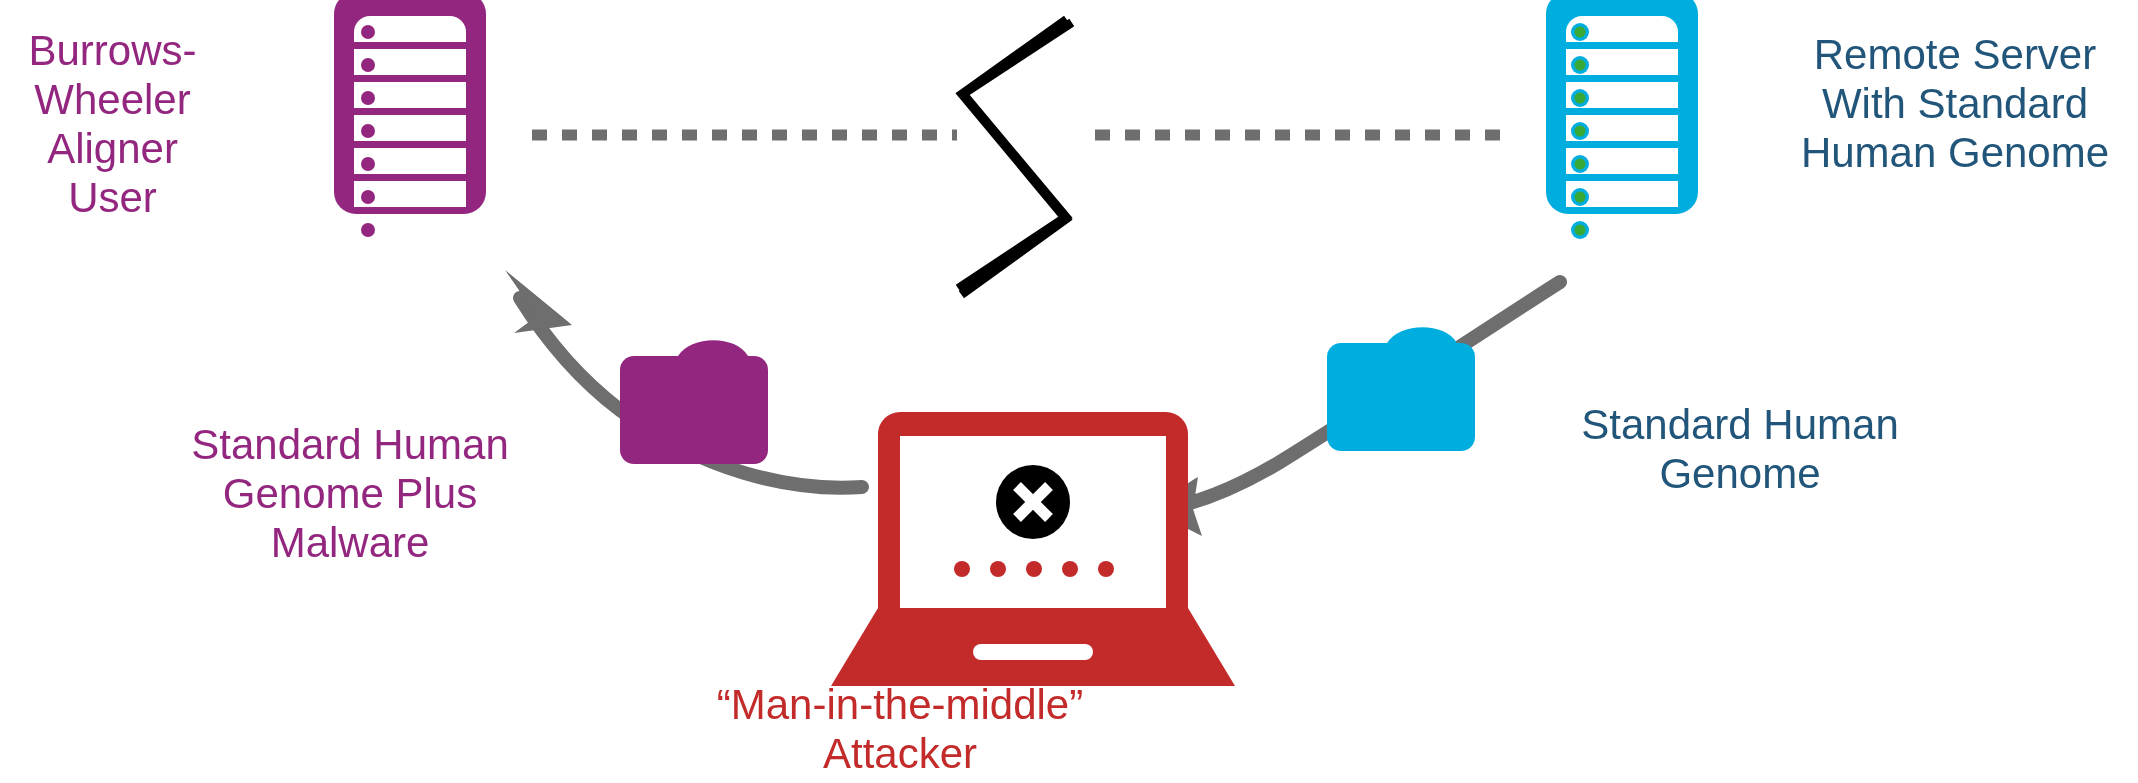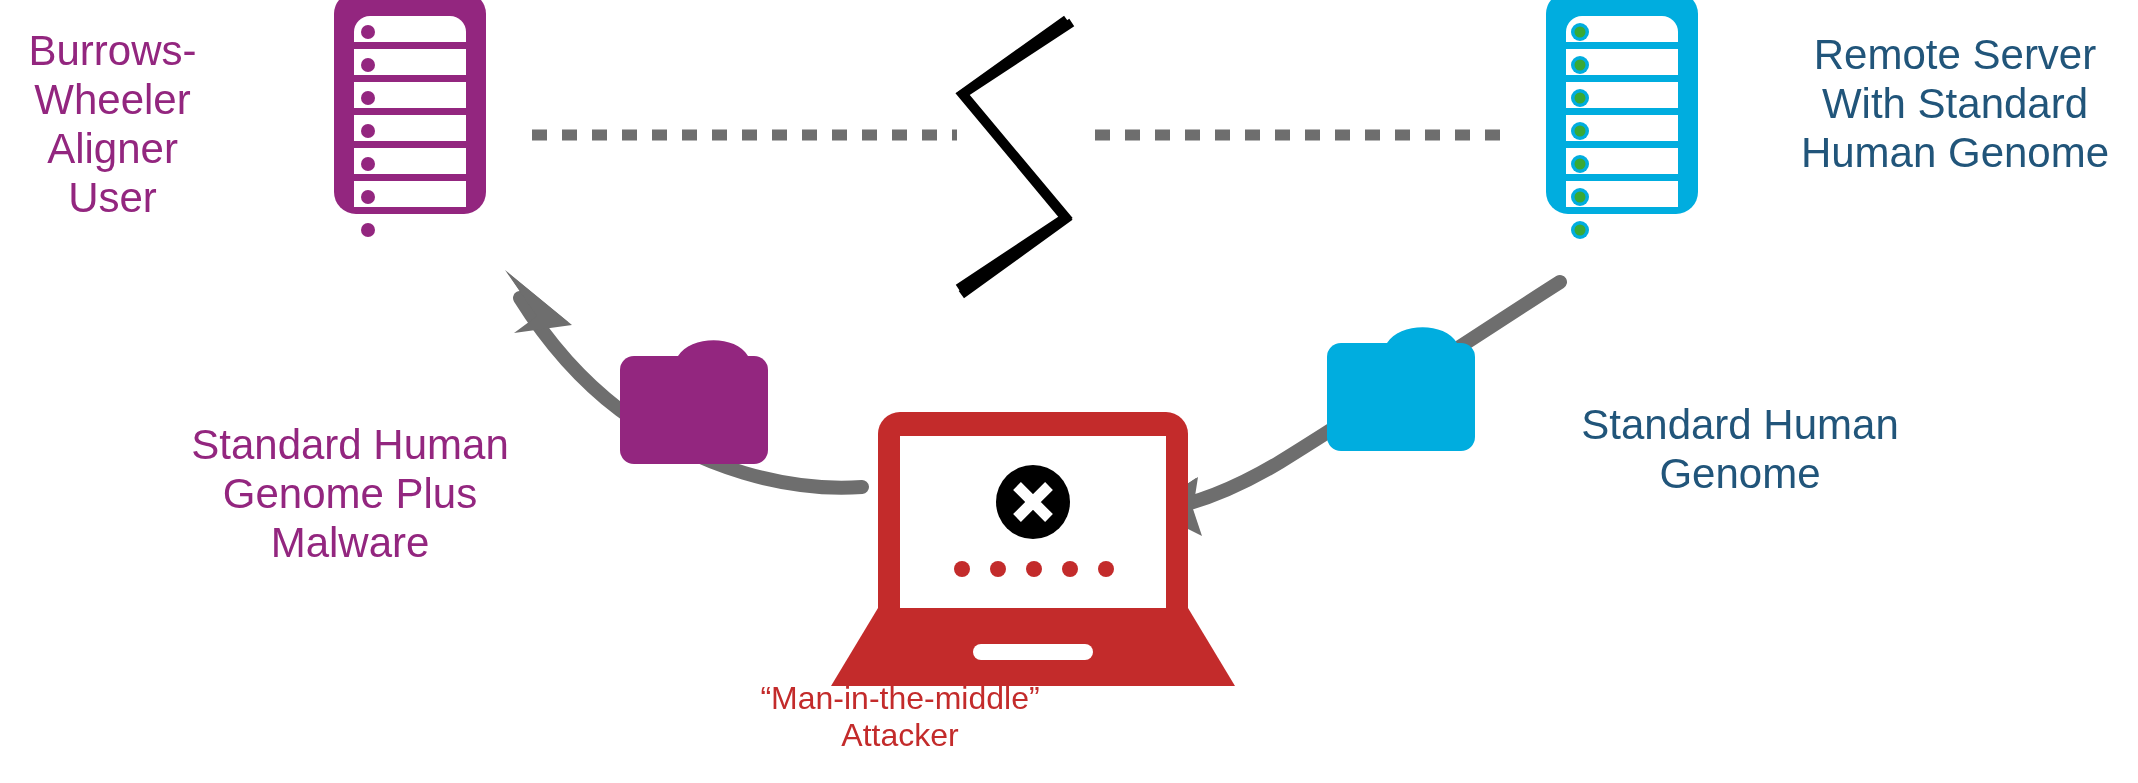--- a/index.html
+++ b/index.html
@@ -53,21 +53,21 @@
     left: 1530px;
     top: 400px;
     width: 420px;
     font-size: 42px;
     color: #21557a;
   }
   #label-attacker {
     left: 650px;
     top: 680px;
     width: 500px;
-    font-size: 32px;
+    font-size: 42px;
     color: #c32b2b;
   }
 </style>
 </head>
 <body>
 
 <div id="stage">
 
   <svg id="scene" viewBox="0 0 2138 783" xmlns="http://www.w3.org/2000/svg">
       <g>

